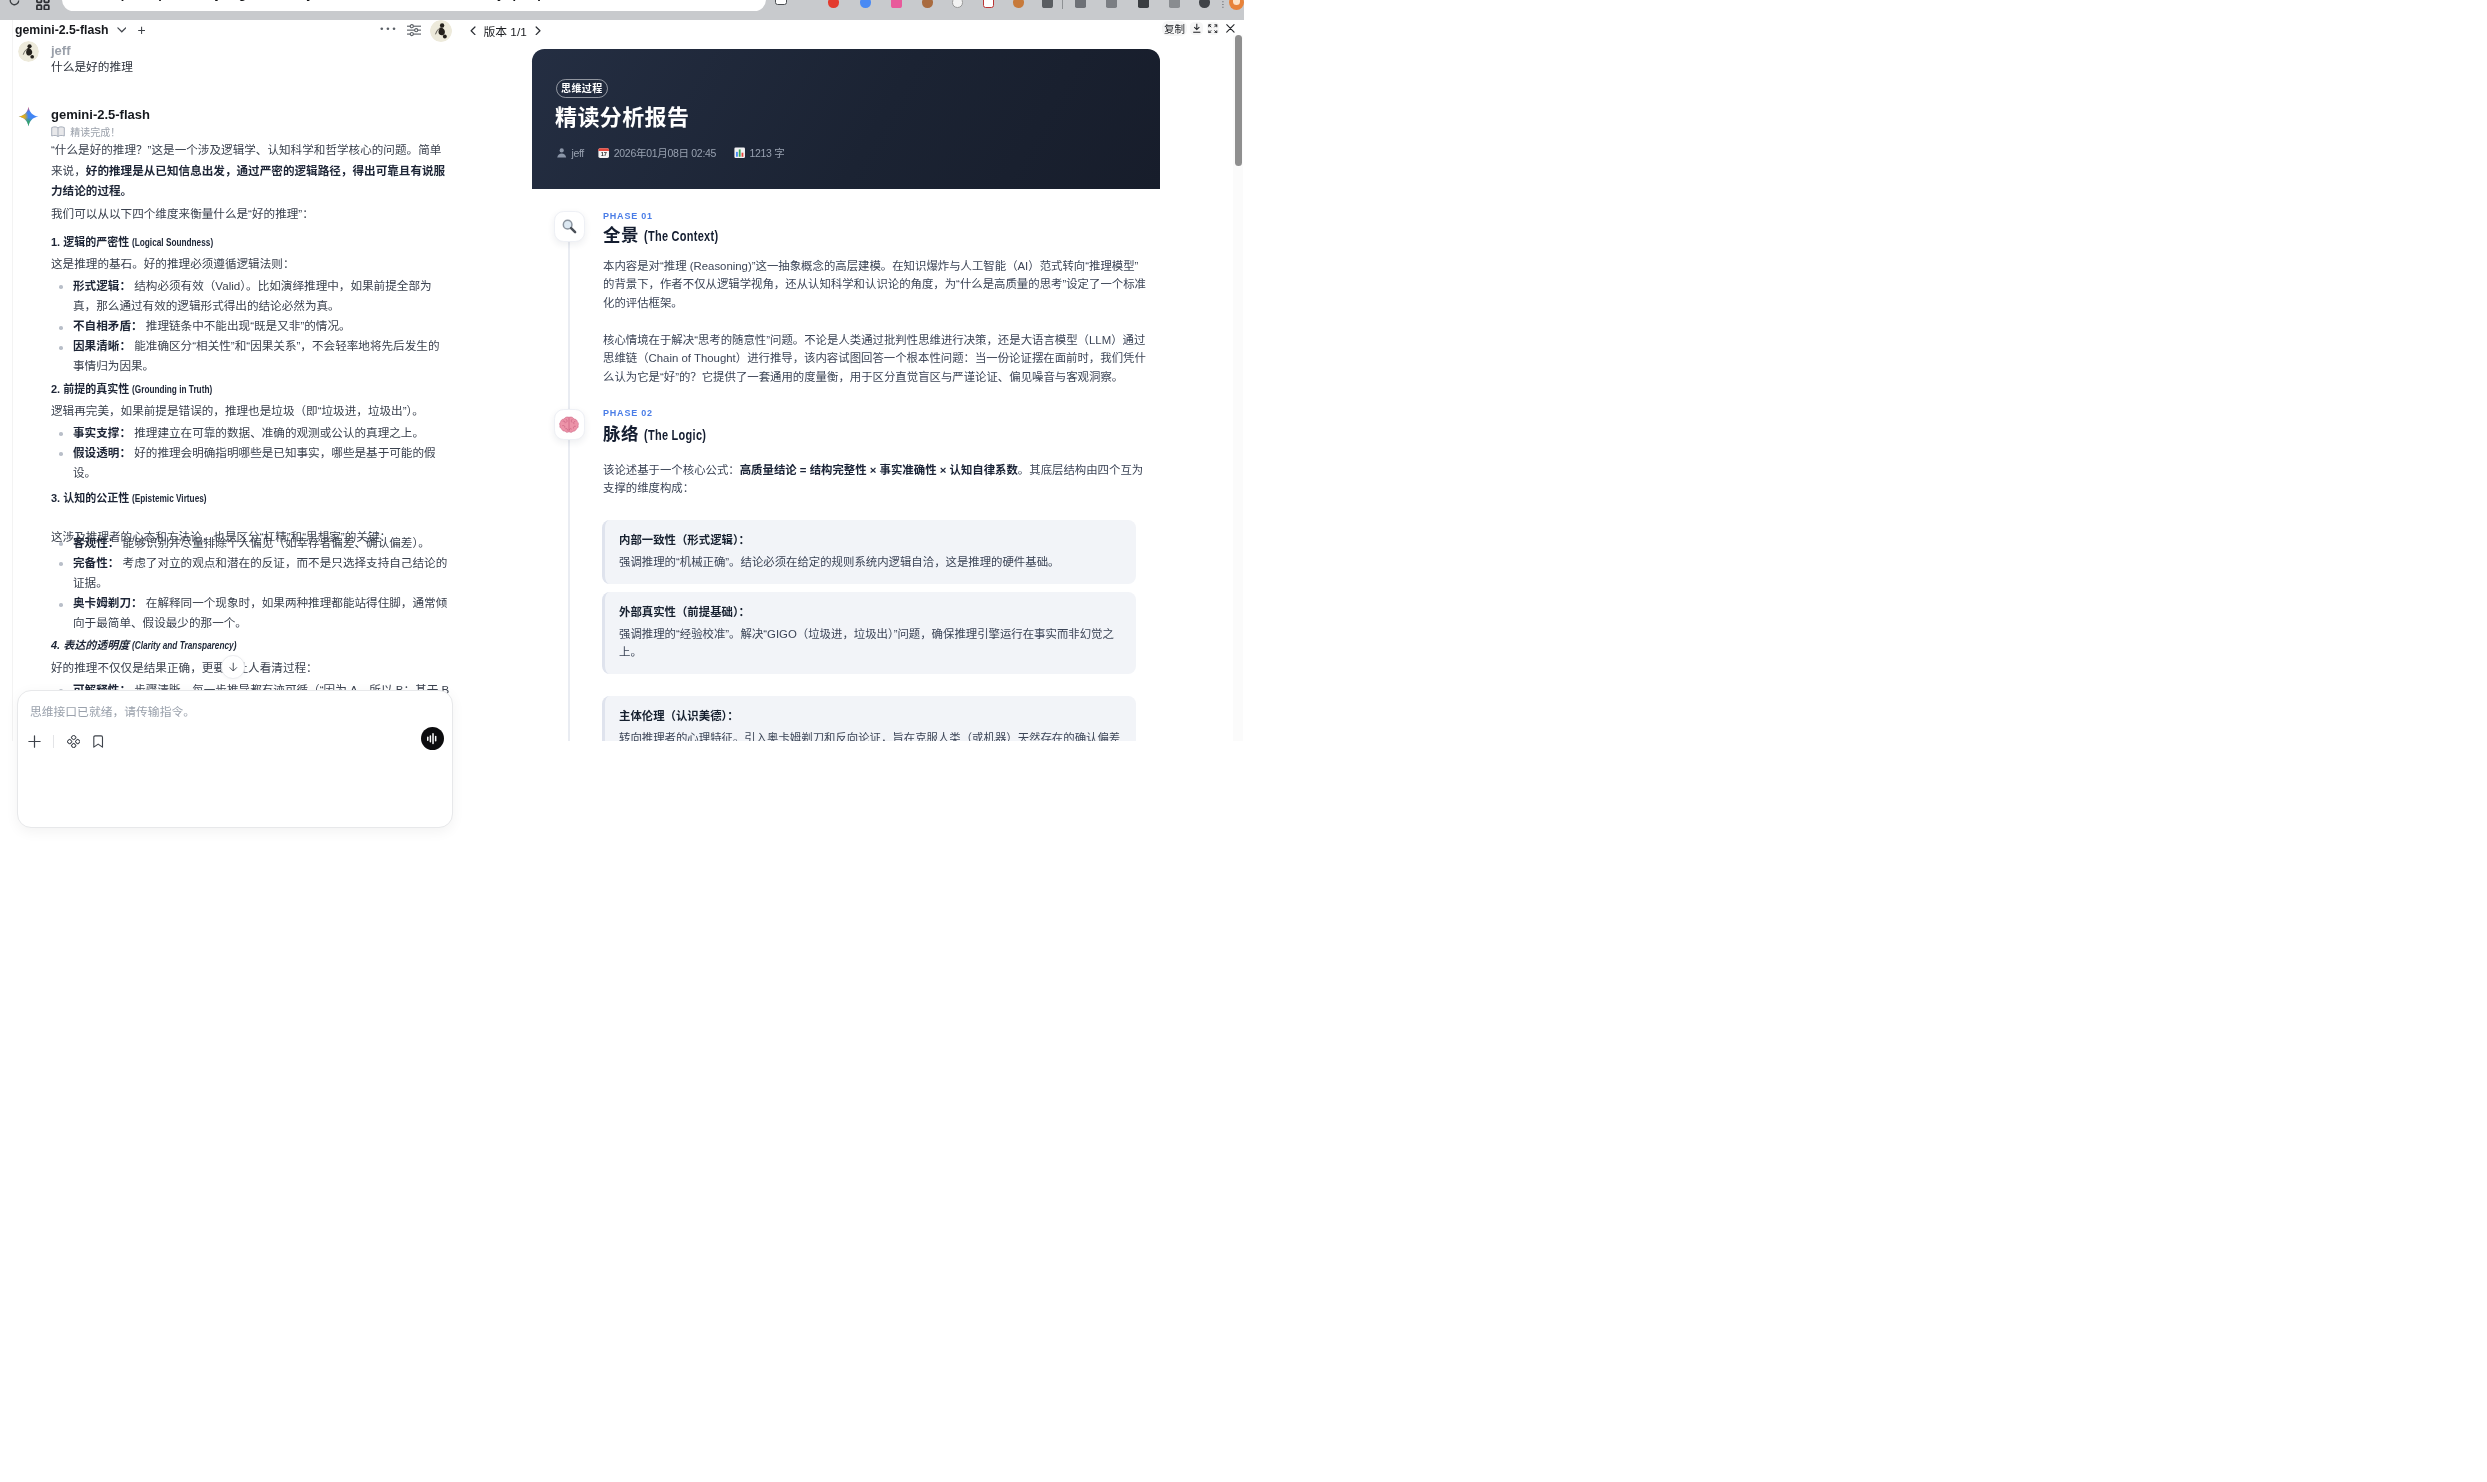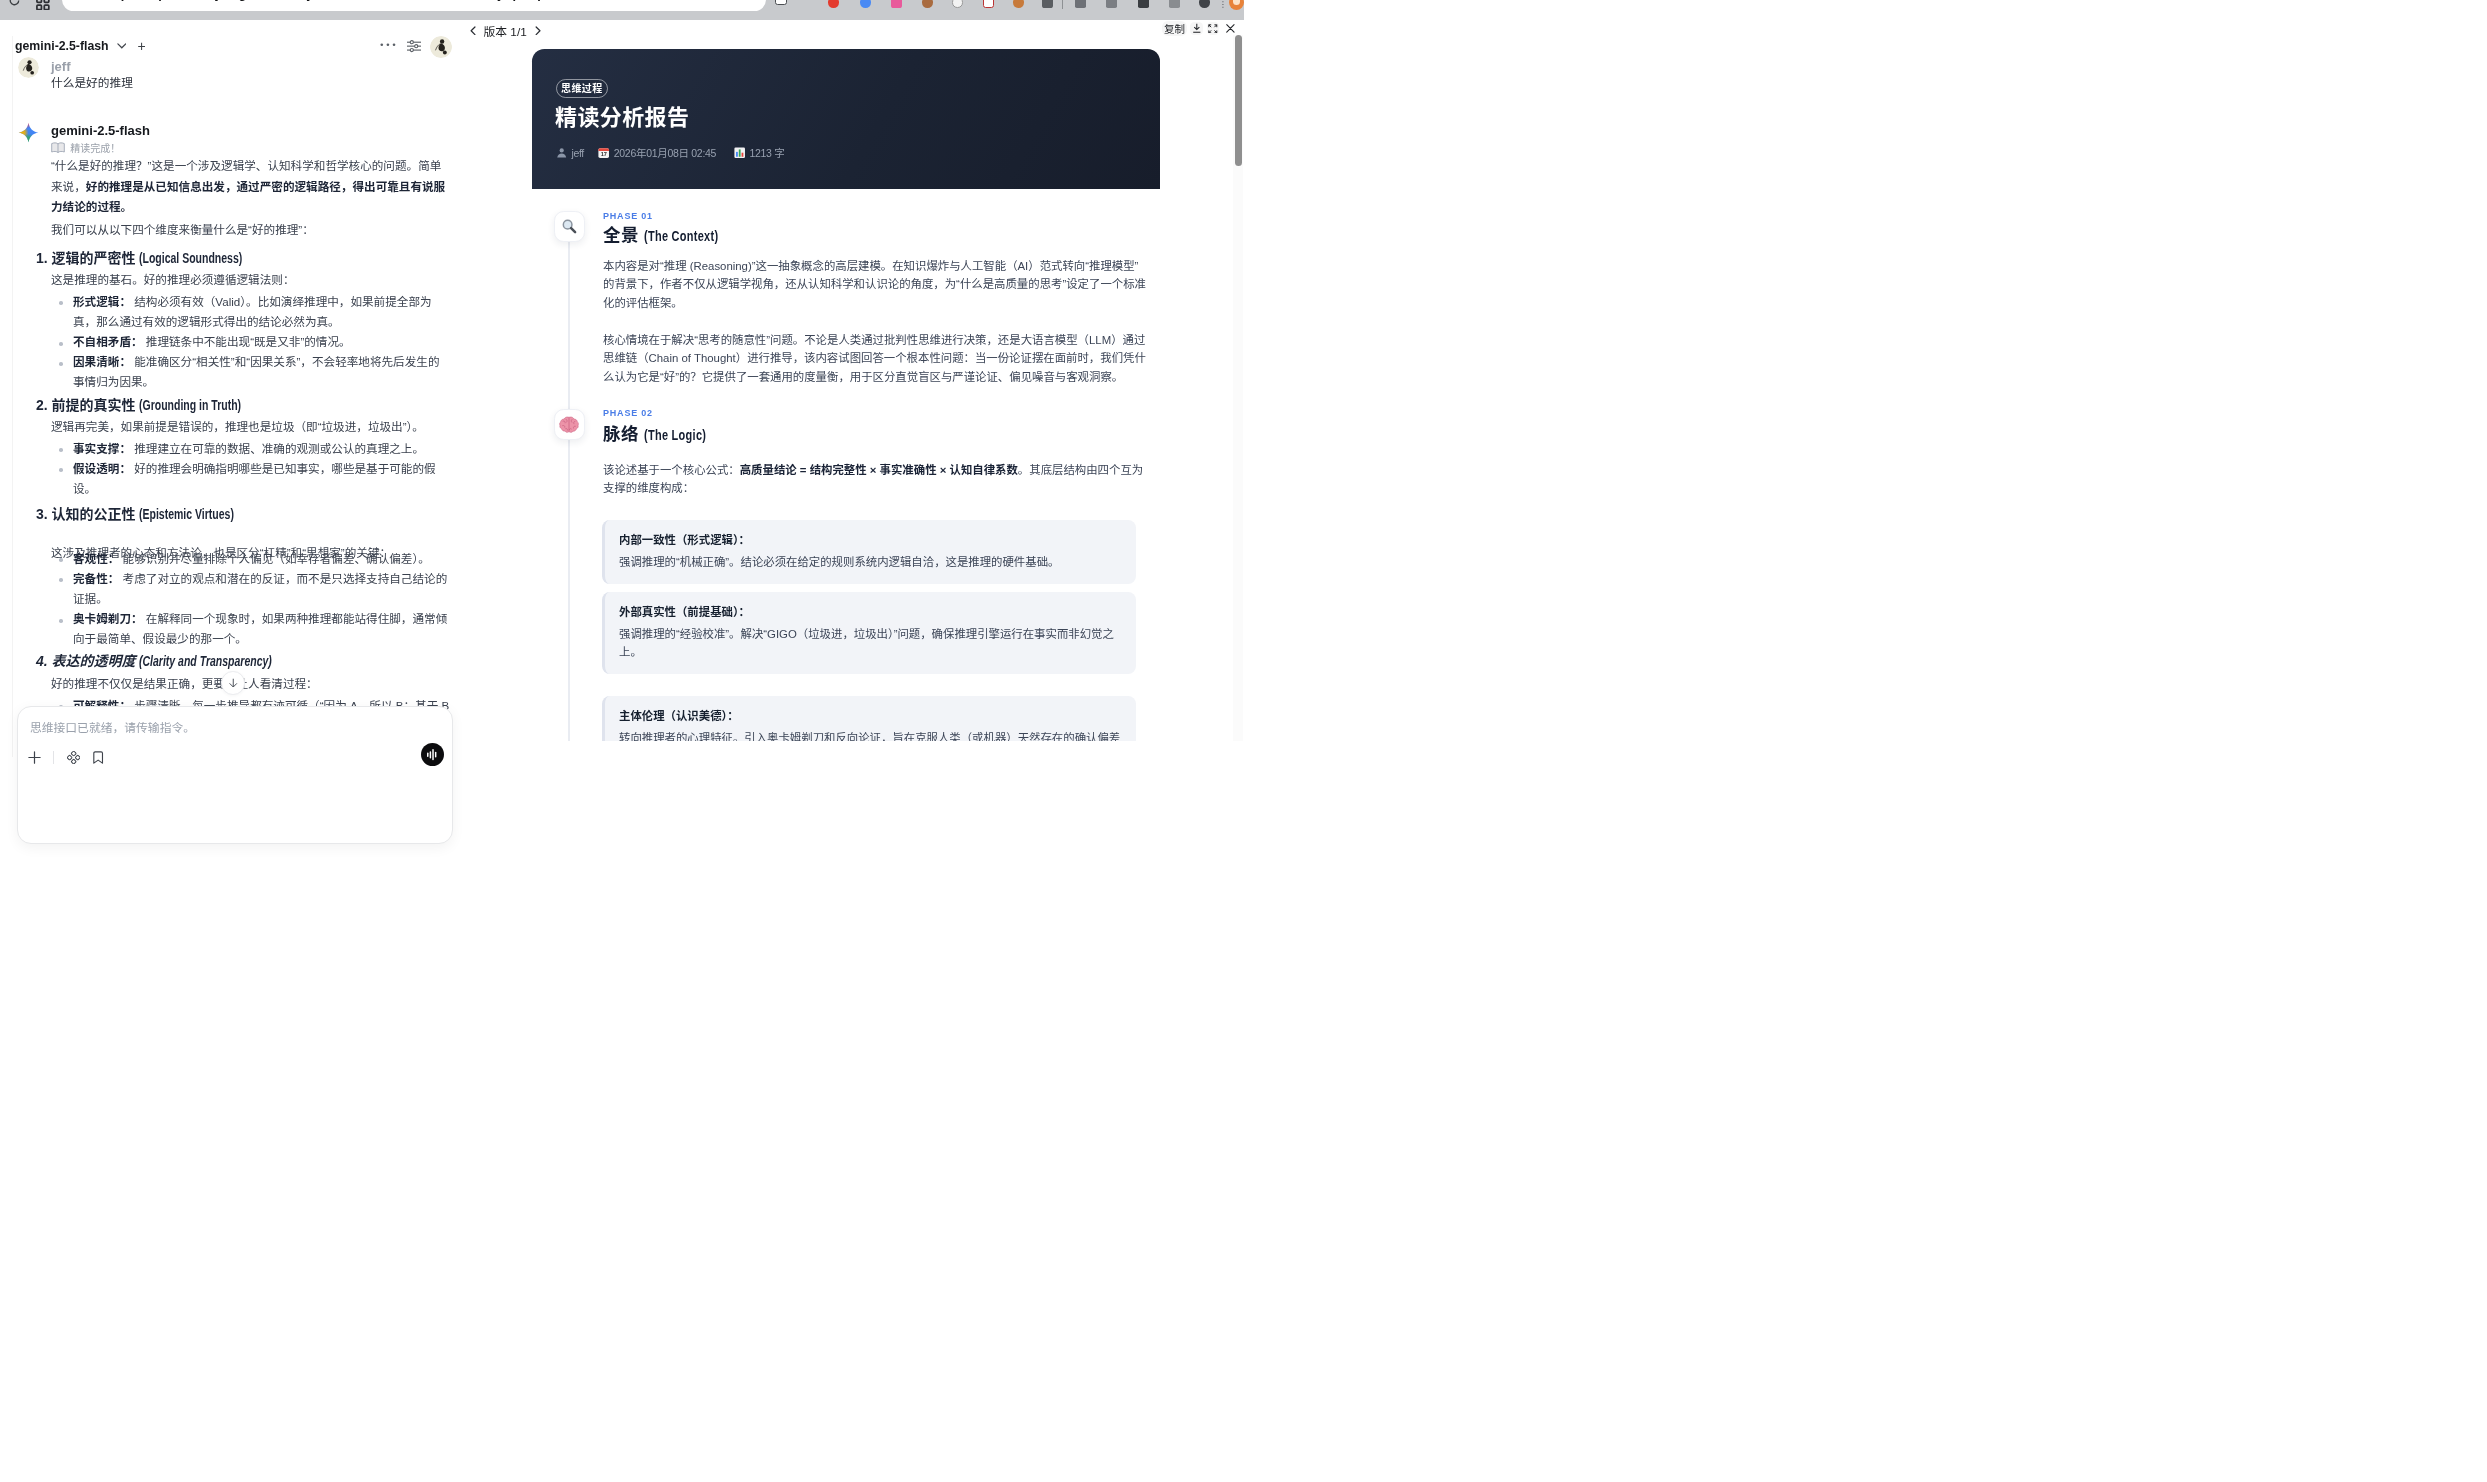--- a/index.html
+++ b/index.html
@@ -4,35 +4,35 @@
 <style>
 * { margin:0; padding:0; box-sizing:border-box; }
 html,body { width:1244px; height:741px; overflow:hidden; background:#fff;
   font-family:"Liberation Sans","Noto Sans CJK SC",sans-serif; }
 
 .topbar { position:absolute; left:0; top:0; width:1244px; height:20px; background:#c8cacd; }
 .urlpill { position:absolute; left:62px; top:-12.3px; width:704px; height:23.6px; background:#fff; border-radius:11.4px; overflow:hidden; }
 .ticn { position:absolute; top:-2.6px; width:10.5px; height:10.5px; border-radius:50%; }
 .urltext { position:absolute; left:49px; top:-0.4px; font-size:12.7px; font-weight:700; color:#141517; letter-spacing:0.7px; white-space:nowrap; }
 
-.leftpanel { position:absolute; left:0; top:20px; width:459px; height:721px; background:#fff;margin-top:16px; }
+.leftpanel { position:absolute; left:0; top:20px; width:459px; height:721px; background:#fff; }
 .vdivider { position:absolute; left:459px; top:20px; width:0.9px; height:721px; background:#ececec; }
 .rightpanel { position:absolute; left:459px; top:20px; width:784px; height:721px; background:#fff; overflow:hidden; }
 
 .lhead { position:absolute; left:0; top:0; width:459px; height:21px; }
 .ltitle { position:absolute; left:15px; top:1.8px; display:flex; align-items:center; gap:7.9px; }
 .ltitle .model { font-size:12.3px; font-weight:700; color:#17191d; }
 .ltitle .plus { font-size:14px; color:#3c4046; font-weight:400; margin-left:3.5px; }
 .hicons { position:absolute; top:1.8px; }
 
 .avatar { position:absolute; width:21px; height:21px; border-radius:50%; overflow:hidden; }
 .uname { position:absolute; left:51px; font-size:13px; line-height:17.5px; font-weight:700; }
 .cline { position:absolute; left:51px; white-space:nowrap; color:#3a414e; font-size:11.6px; line-height:20.7px; }
 .cul { position:absolute; left:73px; white-space:nowrap; color:#3a414e; font-size:11.6px; line-height:20px; }
-.ch3 { position:absolute; left:36px; white-space:nowrap; color:#1d2536; font-size:14px; line-height:23px; font-weight:700; }
+.ch3 { position:absolute; left:51px; white-space:nowrap; color:#1d2536; font-size:11px; line-height:23px; font-weight:700; }
 .cline b, .cul b { color:#1d2536; font-weight:700; }
 .dot { position:absolute; left:59px; width:3.5px; height:3.5px; border-radius:50%; background:#b9bfc9; }
 
 .scrolldown { position:absolute; left:221px; top:635px; width:23.6px; height:23.6px; border-radius:50%; background:#fff; border:0.9px solid #ebecef; box-shadow:0 0.9px 3.5px rgba(0,0,0,.04); z-index:5; display:flex; align-items:center; justify-content:center; }
 
 .inputbox { position:absolute; left:16.6px; top:670px; width:436px; height:138px; background:#fff; border:0.9px solid #e7e8ea; border-radius:14px; box-shadow:0 3.5px 12.3px rgba(0,0,0,.05); z-index:4; }
 .inputbox .ph { position:absolute; left:12.3px; top:10.5px; font-size:11.8px; color:#9aa1ac; }
 .inputrow { position:absolute; left:10.5px; top:44px; display:flex; align-items:center; gap:12.3px; color:#3e434b; }
 
 .voicebtn { position:absolute; right:7.9px; top:36px; width:23px; height:23px; border-radius:50%; background:#0c0c0e; display:flex; align-items:center; justify-content:center; }

